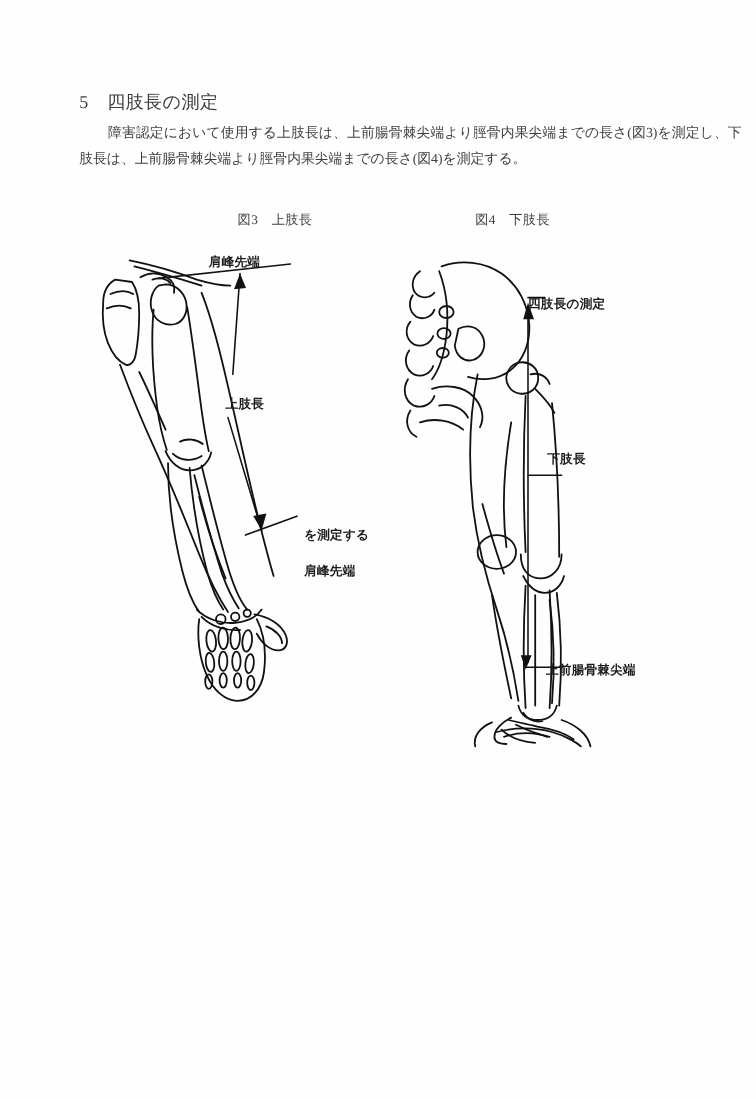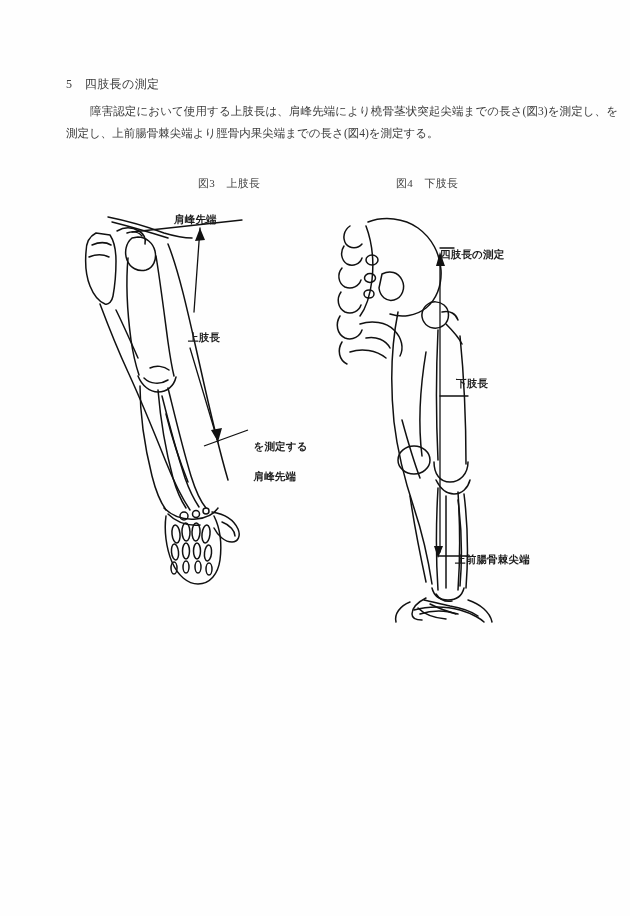--- a/index.html
+++ b/index.html
@@ -21,21 +21,21 @@
     position: absolute;
     inset: 0;
     background: #fefefe;
   }
 
   
   .section-heading {
     position: absolute;
     left: 66px;
     top: 76px;
-    font-size: 12px;
+    font-size: 15px;
     letter-spacing: 0.4px;
     color: #3c3c3c;
     white-space: pre;
   }
   .body-par {
     position: absolute;
     left: 66px;
     top: 100px;
     width: 552px;
     font-size: 11.5px;
@@ -87,21 +87,21 @@
   #label-lower-limb     { left: 456px; top: 376px; }
   #label-malleolus      { left: 455px; top: 552px; }
 </style>
 </head>
 <body>
 
 <div class="page">
 
   <div class="section-heading">5　四肢長の測定</div>
 
-  <div class="body-par"><span class="indent"></span><span>障害認定において使用する上肢長は、肩峰先端により橈骨茎状突起尖端までの長さ(図3)を測定し、を測定し、上前腸骨棘尖端より脛骨内果尖端までの長さ(図4)を測定する。</span></div>
+  <div class="body-par"><span class="indent"></span><span>障害認定において使用する上肢長は、上前腸骨棘尖端より脛骨内果尖端までの長さ(図3)を測定し、下肢長は、上前腸骨棘尖端より脛骨内果尖端までの長さ(図4)を測定する。</span></div>
 
   <div class="fig-caption" id="cap-fig3">図3　上肢長</div>
   <div class="fig-caption" id="cap-fig4">図4　下肢長</div>
 
   <div class="figure" id="figure-arm">
     <svg width="268" height="340" viewBox="0 0 268 340">
       <g fill="none" stroke="#111111" stroke-width="1.5" stroke-linecap="round" stroke-linejoin="round">
 
         <path d="M36 17 C56 21 76 27 92 33 C102 36 112 38 120 38"></path>
         <path d="M40 22 C60 27 80 33 96 38"></path>

